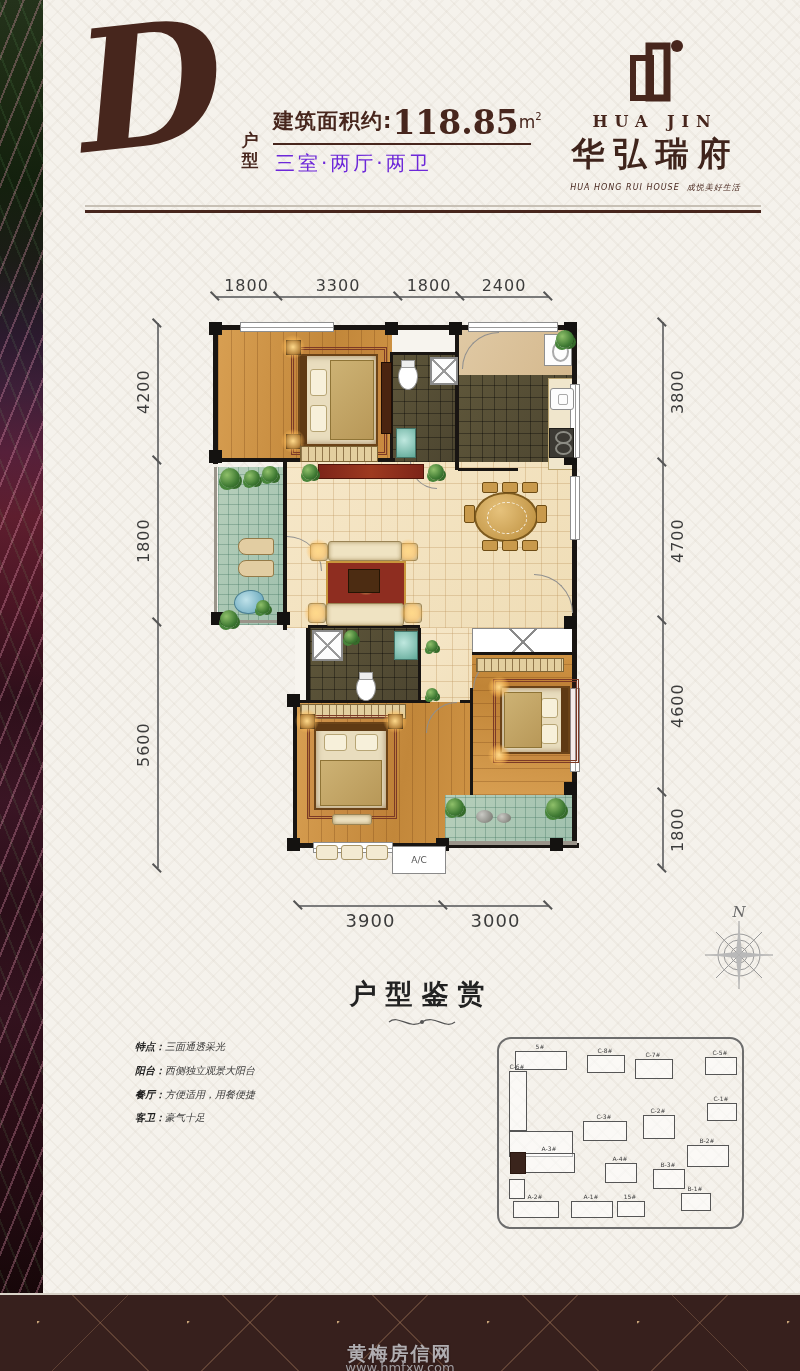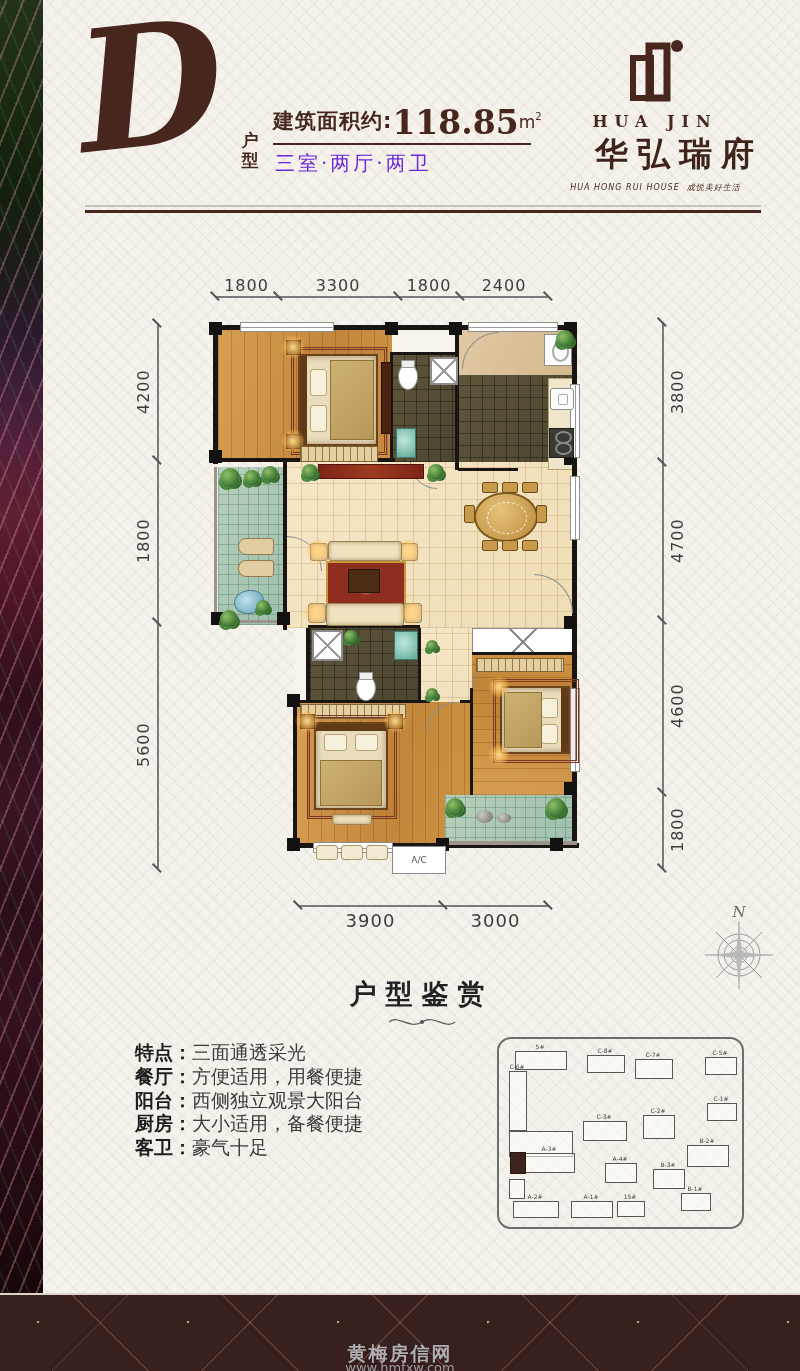--- a/index.html
+++ b/index.html
@@ -44,21 +44,21 @@
   .area-value{font-family:"DejaVu Serif","Liberation Serif",serif;font-size:33px;font-weight:bold;}
   .area-unit{font-size:17px;vertical-align:6px;}
   .area-sup{font-size:10px;vertical-align:14px;}
   .area-underline{left:273px;top:143px;width:258px;height:0;border-bottom:2px solid #47261d;}
   .layout-line{left:275px;top:150px;font-size:20px;font-weight:400;color:#6d28d9;letter-spacing:3px;}
   
   .logo-mark{left:625px;top:38px;}
   .logo-latin{left:565px;top:112px;width:180px;text-align:center;font-size:16px;
     font-weight:bold;letter-spacing:7px;color:#47261d;
     font-family:"DejaVu Serif","Liberation Serif",serif;}
-  .logo-brand{left:548px;top:132px;width:215px;text-align:right;font-size:33px;
+  .logo-brand{left:548px;top:132px;width:215px;text-align:center;font-size:33px;
     font-family:"DejaVu Serif","Liberation Serif",serif;color:#3f241c;letter-spacing:9px;font-weight:bold;}
   .logo-tagline{left:548px;top:182px;width:215px;text-align:center;font-size:8px;
     color:#47261d;white-space:nowrap;font-style:italic;letter-spacing:1px;}
   .hdr-divider{left:85px;top:205px;width:676px;height:3px;
     border-top:2px solid #c7c0b5;border-bottom:3px solid #47261d;}
   
   .wall{position:absolute;background:#191512;}
   .gwall{position:absolute;background:#9a948a;}
   .col{position:absolute;width:13px;height:13px;background:#141210;}
   .window{position:absolute;background:#fff;border:1px solid #8e8e8e;}
@@ -138,21 +138,21 @@
   .dimline{position:absolute;background:#7a7a7a;}
   .tick{position:absolute;width:12px;height:1.5px;background:#555;transform:rotate(45deg);}
   .dimnum{position:absolute;font-size:16px;color:#3c3c3c;text-align:center;letter-spacing:1px;}
   .dimnum.vert{writing-mode:vertical-rl;transform:rotate(180deg);text-align:center;
     display:flex;align-items:center;justify-content:center;}
   
   .sec-title{left:43px;top:976px;width:757px;text-align:center;font-size:27px;font-weight:bold;
     letter-spacing:9px;color:#222;font-family:"DejaVu Serif","Liberation Serif",serif;}
   .flourish{left:43px;top:1014px;width:757px;text-align:center;color:#555;}
   .features{left:135px;top:1040px;width:330px;}
-  .feat-row{height:23.8px;font-size:19px;color:#3a3a3a;white-space:nowrap;}
+  .feat-row{height:23.8px;font-size:10px;color:#3a3a3a;white-space:nowrap;font-style:italic;}
   .feat-label{font-weight:bold;color:#1d1d1d;}
   
   .siteplan{left:497px;top:1037px;width:243px;height:188px;border:2px solid #6d6d6d;border-radius:14px;}
   .bldg{position:absolute;border:1px solid #565656;background:rgba(255,255,255,.55);}
   .bldg.dark{background:#3a241c;border-color:#2a170f;}
   .bldg-label{position:absolute;font-size:6px;color:#3c3c3c;white-space:nowrap;transform:translateX(-50%);}
   
   .compass{left:694px;top:903px;}
   
   .footer{
@@ -423,23 +423,22 @@
 
 <div class="abs sec-title">户型鉴赏</div>
 <div class="abs flourish">
   <svg width="70" height="16" viewBox="0 0 70 16">
       <path d="M2 8 C12 0,22 16,35 8 C48 0,58 16,68 8" stroke="#555" fill="none" stroke-width="1.2"></path>
       <circle cx="35" cy="8" r="2" fill="#555"></circle>
     </svg>
 </div>
 <div id="features" class="abs features">
     <div class="feat-row"><span class="feat-label">特点</span><span class="feat-label">：</span><span>三面通透采光</span></div>
+    <div class="feat-row"><span class="feat-label">阳台</span><span class="feat-label">：</span><span>西侧独立观景大阳台</span></div>
     <div class="feat-row"><span class="feat-label">餐厅</span><span class="feat-label">：</span><span>方便适用，用餐便捷</span></div>
-    <div class="feat-row"><span class="feat-label">阳台</span><span class="feat-label">：</span><span>西侧独立观景大阳台</span></div>
-    <div class="feat-row"><span class="feat-label">厨房</span><span class="feat-label">：</span><span>大小适用，备餐便捷</span></div>
     <div class="feat-row"><span class="feat-label">客卫</span><span class="feat-label">：</span><span>豪气十足</span></div>
   </div>
 
 <div id="siteplan" class="abs siteplan">
     <div class="bldg" style="left: 16px; top: 12px; width: 50px; height: 17px;"></div>
     <div class="bldg-label" style="left: 41px; top: 4px;">5#</div>
     <div class="bldg" style="left: 88px; top: 16px; width: 36px; height: 16px;"></div>
     <div class="bldg-label" style="left: 106px; top: 8px;">C-8#</div>
     <div class="bldg" style="left: 136px; top: 20px; width: 36px; height: 18px;"></div>
     <div class="bldg-label" style="left: 154px; top: 12px;">C-7#</div>

